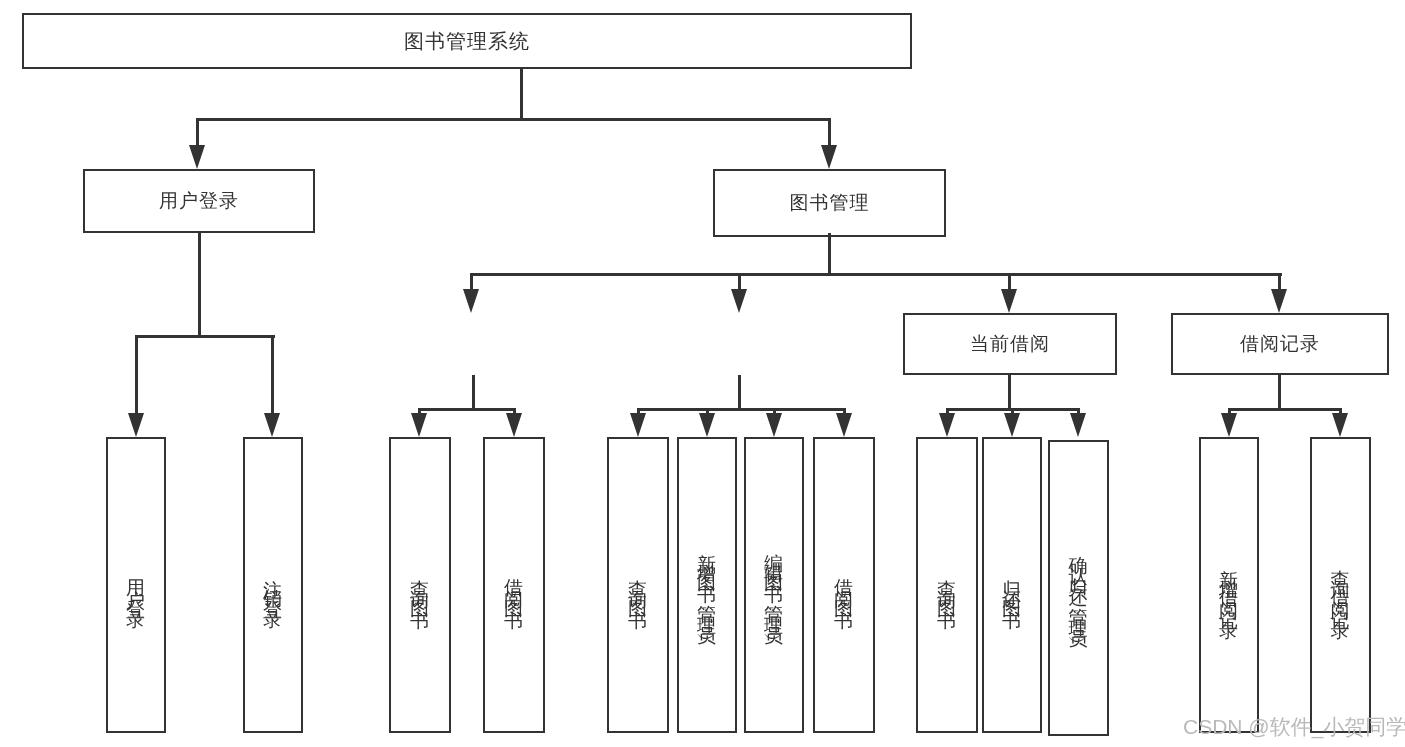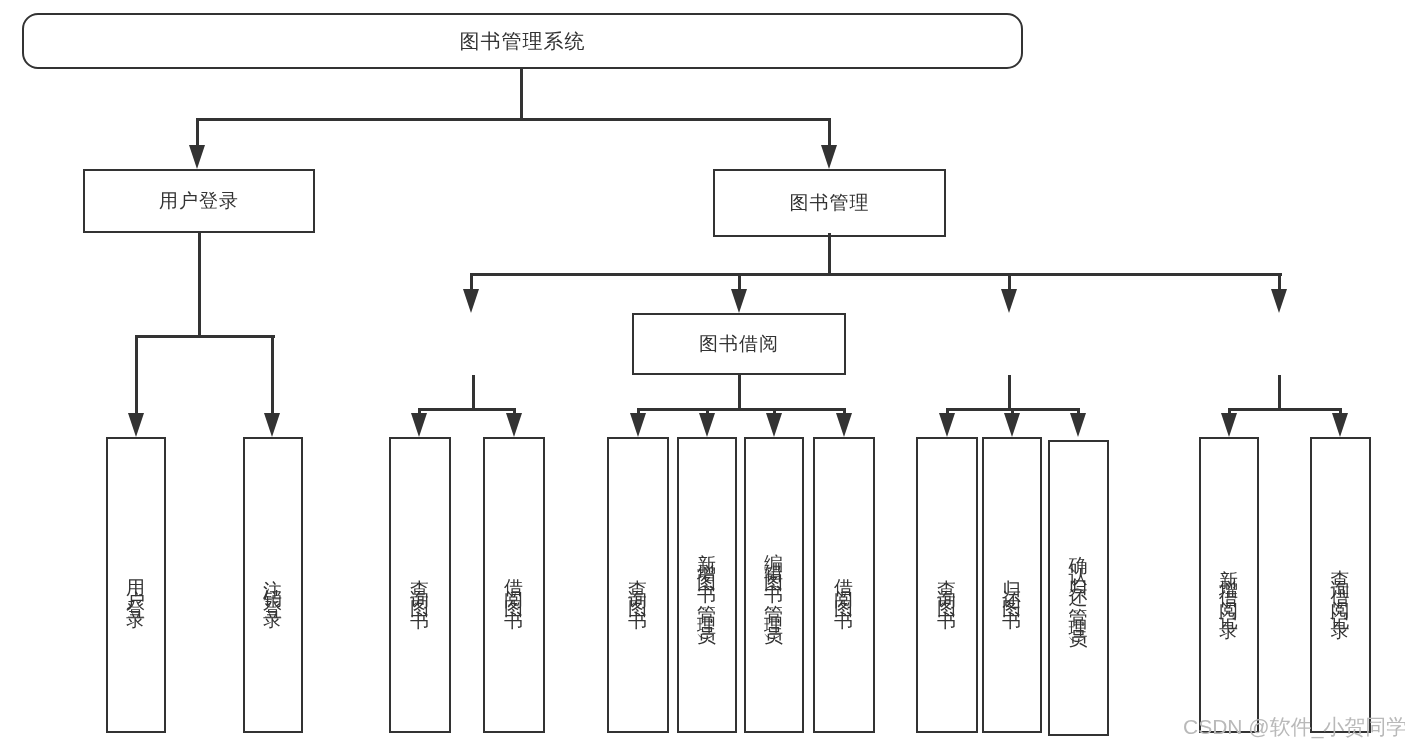--- a/index.html
+++ b/index.html
@@ -61,21 +61,21 @@
     color:var(--wm);
     white-space:nowrap;
     z-index:5;
   }
 </style>
 </head>
 <body>
 
 <div id="canvas">
 
-  <div class="box" style="left:22px;top:13px;width:1001px;height:56px;border-radius:16px;">
+  <div class="box" style="left:22px;top:13px;width:890px;height:56px;">
     <span class="hlabel root-label">图书管理系统</span>
   </div>
 
   <div class="line" style="left:520px;top:69px;width:3px;height:49px;"></div>
   <div class="line" style="left:196px;top:118px;width:635px;height:3px;"></div>
   <div class="line" style="left:196px;top:118px;width:3px;height:30px;"></div>
   <div class="arrow" style="left:189px;top:145px;"></div>
   <div class="line" style="left:828px;top:118px;width:3px;height:30px;"></div>
   <div class="arrow" style="left:821px;top:145px;"></div>
 
@@ -97,22 +97,25 @@
   <div class="line" style="left:470px;top:273px;width:812px;height:3px;"></div>
   <div class="line" style="left:470px;top:273px;width:3px;height:18px;"></div>
   <div class="arrow" style="left:463px;top:289px;"></div>
   <div class="line" style="left:738px;top:273px;width:3px;height:18px;"></div>
   <div class="arrow" style="left:731px;top:289px;"></div>
   <div class="line" style="left:1008px;top:273px;width:3px;height:18px;"></div>
   <div class="arrow" style="left:1001px;top:289px;"></div>
   <div class="line" style="left:1278px;top:273px;width:3px;height:18px;"></div>
   <div class="arrow" style="left:1271px;top:289px;"></div>
 
-  <div class="box" style="left:632px;top:313px;width:214px;height:62px;">
-    <span class="hlabel">图书借阅</span>
+  <div class="box" style="left:903px;top:313px;width:214px;height:62px;">
+    <span class="hlabel">当前借阅</span>
+  </div>
+  <div class="box" style="left:1171px;top:313px;width:218px;height:62px;">
+    <span class="hlabel">借阅记录</span>
   </div>
 
   <div class="line" style="left:472px;top:375px;width:3px;height:33px;"></div>
   <div class="line" style="left:418px;top:408px;width:98px;height:3px;"></div>
   <div class="line" style="left:418px;top:408px;width:3px;height:8px;"></div>
   <div class="arrow" style="left:411px;top:413px;"></div>
   <div class="line" style="left:513px;top:408px;width:3px;height:8px;"></div>
   <div class="arrow" style="left:506px;top:413px;"></div>
 
   <div class="line" style="left:738px;top:375px;width:3px;height:33px;"></div>

